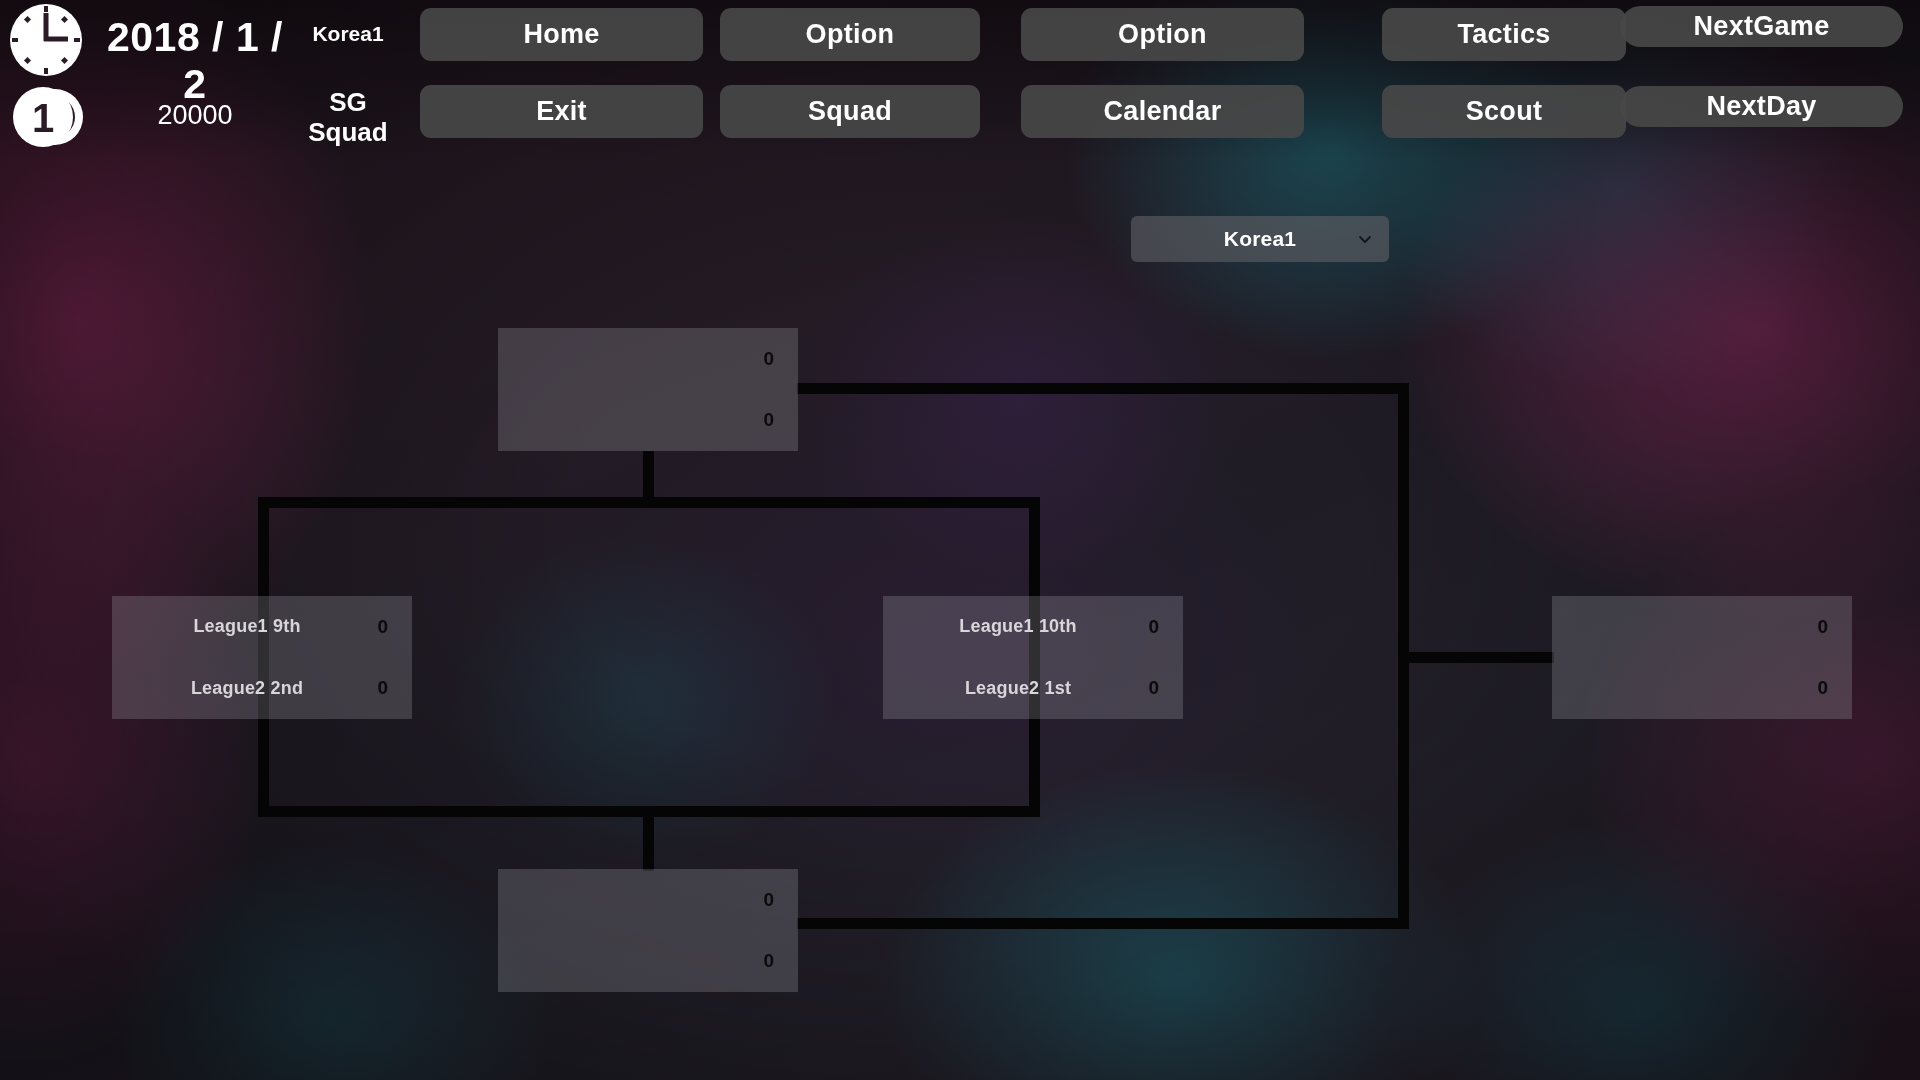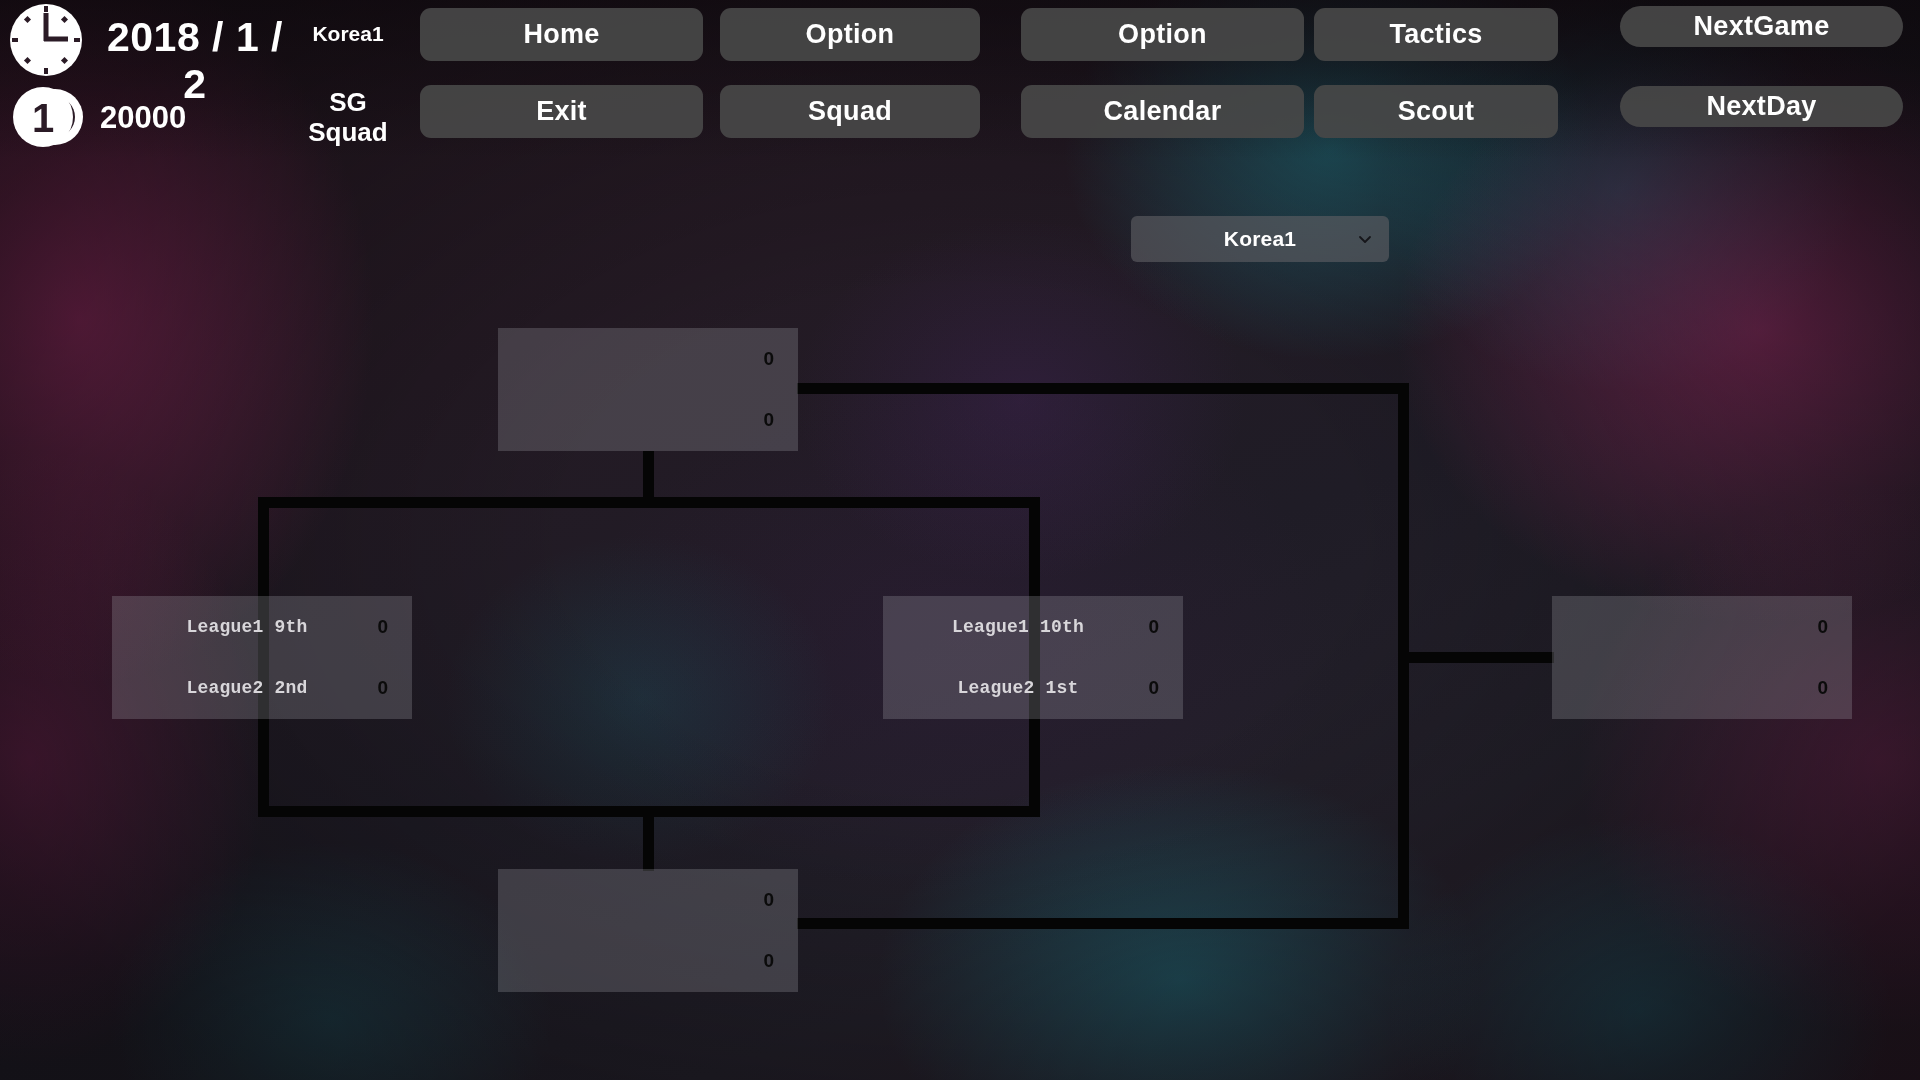--- a/index.html
+++ b/index.html
@@ -77,23 +77,24 @@
     text-align: center;
     color: #ffffff;
     font-size: 41px;
     font-weight: bold;
     letter-spacing: 0.5px;
   }
   .hdr-money {
     position: absolute;
     left: 100px; top: 100px;
     width: 190px;
-    color: #ffffff;
-    font-size: 31px;
-    font-weight: bold;
+    text-align: center;
+    color: #ffffff;
+    font-size: 27px;
+    font-weight: normal;
   }
   .hdr-league {
     position: absolute;
     left: 288px; top: 22px;
     width: 120px;
     text-align: center;
     color: #ffffff;
     font-size: 21px;
     font-weight: bold;
   }
@@ -127,21 +128,21 @@
   }
   .navbtn.row1 { top: 8px; }
   .navbtn.row2 { top: 85px; }
   .navbtn.pill { border-radius: 24px; height: 41px; }
   .navbtn.pill.row1 { top: 6px; }
   .navbtn.pill.row2 { top: 86px; }
 
   .col-a { left: 420px;  width: 283px; }
   .col-b { left: 720px;  width: 260px; }
   .col-c { left: 1021px; width: 283px; }
-  .col-d { left: 1314px; width: 244px; }
+  .col-d { left: 1382px; width: 244px; }
   .col-e { left: 1620px; width: 283px; }
 
   
   .selbox {
     position: absolute;
     height: 46px;
     background: rgba(96,96,100,0.62);
     border: none;
     border-radius: 6px;
     display: flex;
@@ -191,21 +192,20 @@
     height: 50%;
   }
   .match .team {
     color: #d8d6da;
     font-size: 18px;
     font-weight: bold;
     letter-spacing: 0.2px;
     text-align: center;
     flex: 1;
     padding-right: 12px;
-    font-family: Liberation Mono, monospace;
   }
   .match .score {
     color: #0b0b0b;
     font-size: 19px;
     font-weight: bold;
     min-width: 18px;
     text-align: right;
   }
 
   #match-top    { left: 498px;  top: 328px; }

